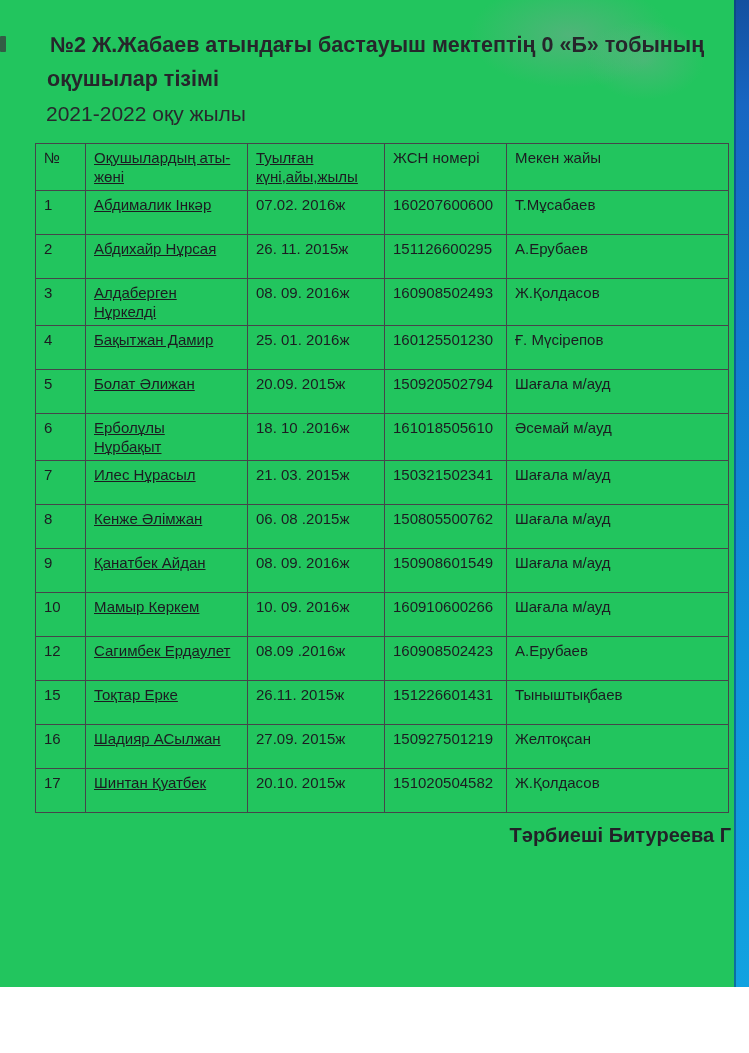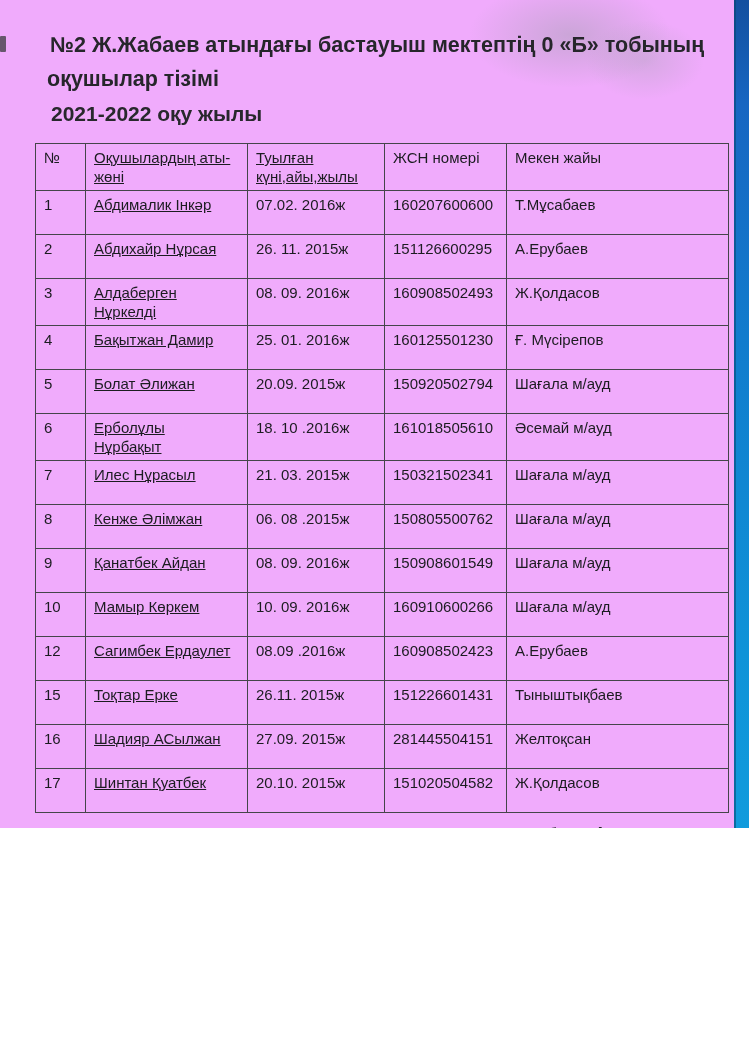--- a/index.html
+++ b/index.html
@@ -2,22 +2,22 @@
 <html><head>
 <meta charset="utf-8">
 <style>
   html,body{margin:0;padding:0;}
   body{
     width:749px;height:1053px;
     background:#ffffff;
     font-family:"Liberation Sans", sans-serif;
   }
   .page{
-    position:relative;width:749px;height:828px;
-    background:#f0abfc;
+    position:relative;width:749px;height:987px;
+    background:#22c55e;
     overflow:hidden;
   }
   
   .smudge-a{
     position:absolute;left:465px;top:-20px;width:210px;height:110px;
     background:radial-gradient(ellipse at center, rgba(148,156,162,.40), rgba(148,156,162,0) 68%);
     pointer-events:none;
   }
   .smudge-b{
     position:absolute;left:585px;top:20px;width:120px;height:80px;
@@ -36,21 +36,21 @@
   .blue-strip::before{
     content:"";position:absolute;left:0;top:0;width:2px;height:100%;
     background:rgba(8,70,110,.55);
   }
   .content{
     position:absolute;left:35px;top:28px;width:696px;
     color:#1f1f24;
   }
   .title-line1{font-size:21.5px;font-weight:700;color:#26262b;margin-left:15px;line-height:34px;}
   .title-line2{font-size:21.5px;font-weight:700;color:#26262b;margin-left:12px;line-height:34px;}
-  .title-line3{font-size:21px;font-weight:700;color:#28282d;margin-left:16px;line-height:32px;margin-top:2px;}
+  .title-line3{font-size:21px;font-weight:400;color:#28282d;margin-left:11px;line-height:32px;margin-top:2px;}
   table.roster{
     margin-top:13px;
     border-collapse:collapse;
     width:693px;
     table-layout:fixed;
   }
   table.roster col.w-no{width:50px;}
   table.roster col.w-name{width:162px;}
   table.roster col.w-birth{width:137px;}
   table.roster col.w-jsn{width:122px;}
@@ -192,21 +192,21 @@
             <td class="c-no">15</td>
             <td class="c-name">Тоқтар Ерке</td>
             <td class="c-birth">26.11. 2015ж</td>
             <td class="c-jsn">151226601431</td>
             <td class="c-address">Тыныштықбаев</td>
           </tr>
           <tr>
             <td class="c-no">16</td>
             <td class="c-name">Шадияр АСылжан</td>
             <td class="c-birth">27.09. 2015ж</td>
-            <td class="c-jsn">281445504151</td>
+            <td class="c-jsn">150927501219</td>
             <td class="c-address">Желтоқсан</td>
           </tr>
           <tr>
             <td class="c-no">17</td>
             <td class="c-name">Шинтан Қуатбек</td>
             <td class="c-birth">20.10. 2015ж</td>
             <td class="c-jsn">151020504582</td>
             <td class="c-address">Ж.Қолдасов</td>
           </tr>
         </tbody>

